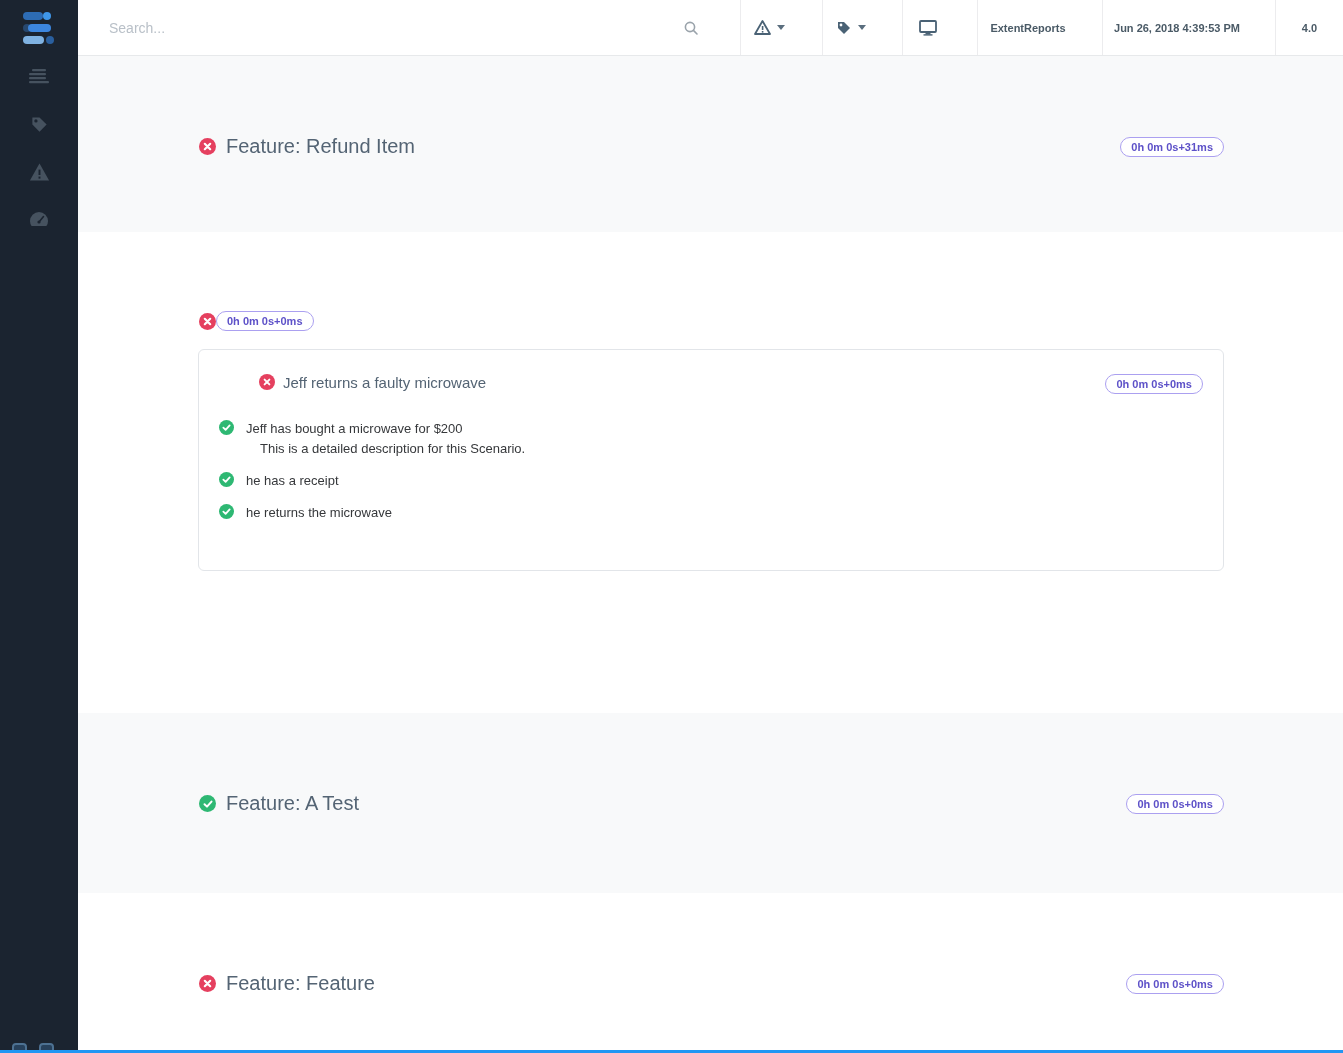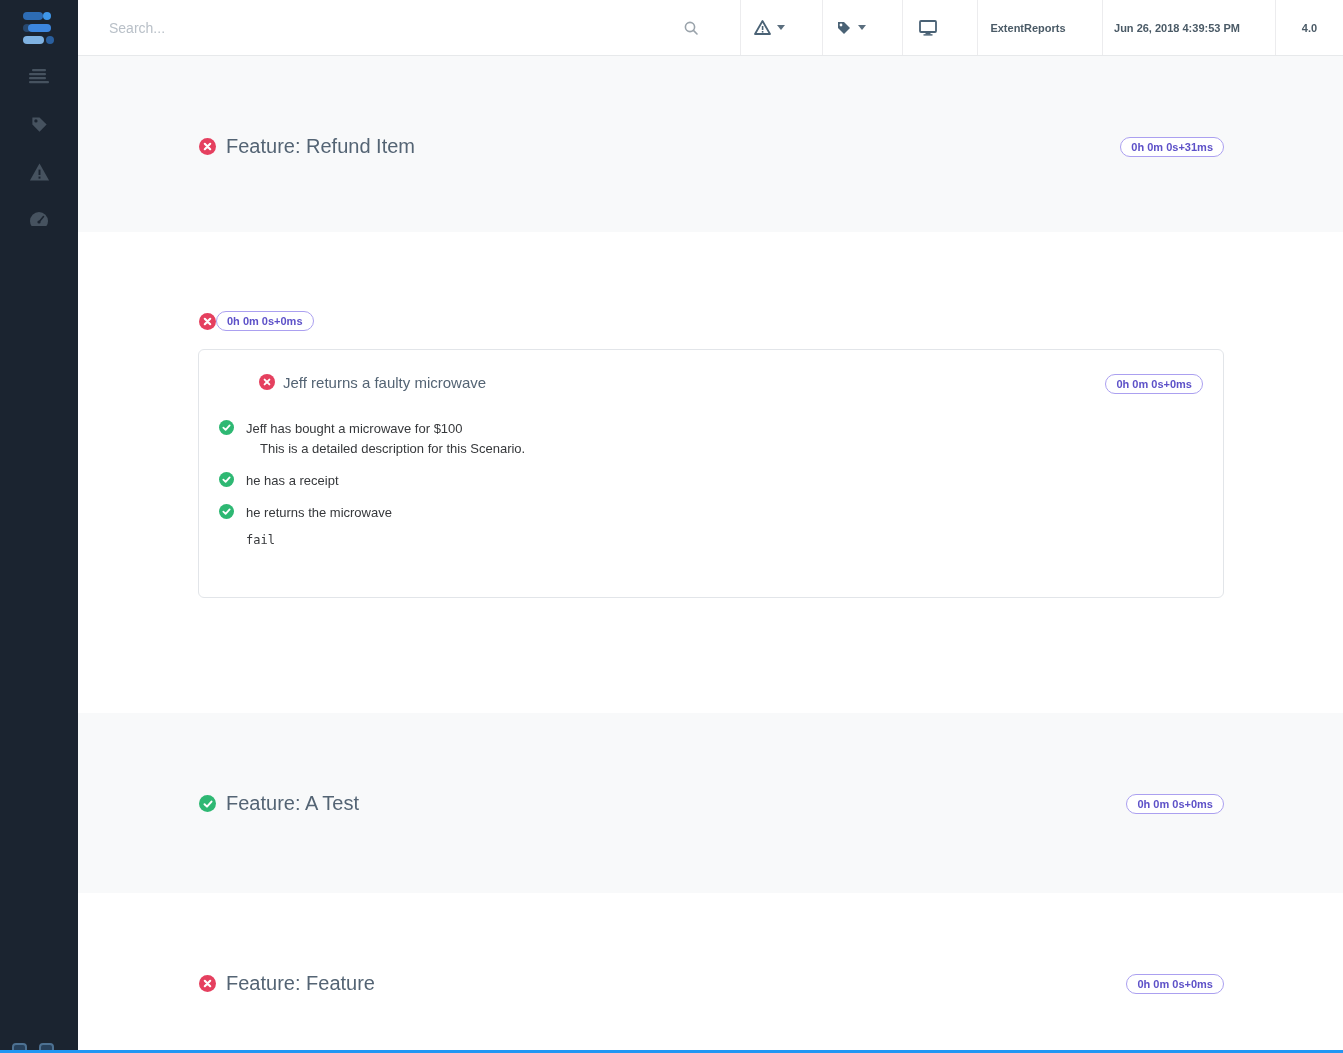--- a/index.html
+++ b/index.html
@@ -231,41 +231,40 @@
       </div>
 
       <div class="steps">
         <div class="step">
           <span class="status-dot dot-15 st-pass">
             <svg width="9" height="9" viewBox="0 0 10 10">
                 <path d="M1.5 5.2 L4 7.6 L8.5 2.6" fill="none" stroke="#fff" stroke-width="2" stroke-linecap="round" stroke-linejoin="round"></path>
               </svg>
           </span>
           <div class="step-body">
-            <div>Jeff has bought a microwave for $100</div>
+            <div>Jeff has bought a microwave for $200</div>
             <div class="step-desc">This is a detailed description for this Scenario.</div>
           </div>
         </div>
         <div class="step">
           <span class="status-dot dot-15 st-pass">
             <svg width="9" height="9" viewBox="0 0 10 10">
                 <path d="M1.5 5.2 L4 7.6 L8.5 2.6" fill="none" stroke="#fff" stroke-width="2" stroke-linecap="round" stroke-linejoin="round"></path>
               </svg>
           </span>
           <div class="step-body">he has a receipt</div>
         </div>
         <div class="step">
           <span class="status-dot dot-15 st-pass">
             <svg width="9" height="9" viewBox="0 0 10 10">
                 <path d="M1.5 5.2 L4 7.6 L8.5 2.6" fill="none" stroke="#fff" stroke-width="2" stroke-linecap="round" stroke-linejoin="round"></path>
               </svg>
           </span>
           <div class="step-body">he returns the microwave</div>
         </div>
-        <div class="step-log">fail</div>
       </div>
     </div>
   </div>
 
   <div class="section sec-gray s3">
     <div class="feature-row pt-row">
       <span class="status-dot dot-17 st-pass">
         <svg width="10" height="10" viewBox="0 0 10 10">
             <path d="M1.5 5.2 L4 7.6 L8.5 2.6" fill="none" stroke="#fff" stroke-width="2" stroke-linecap="round" stroke-linejoin="round"></path>
           </svg>

